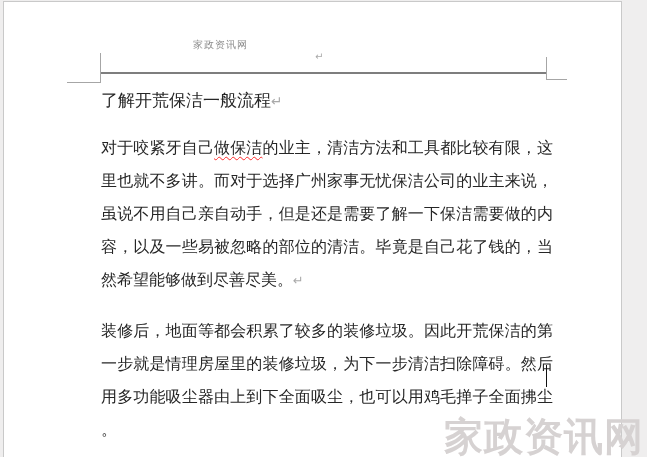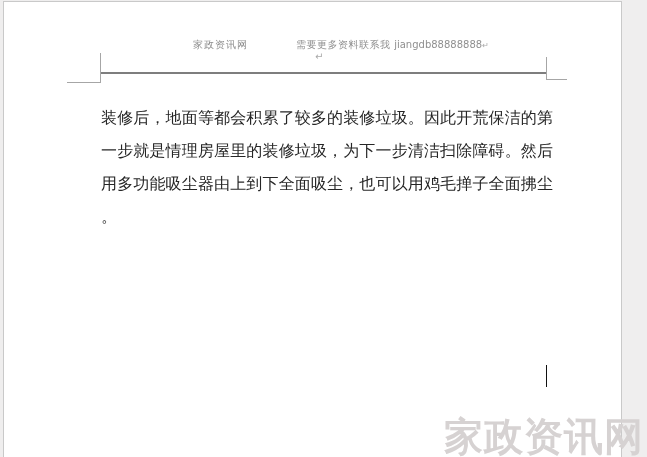--- a/index.html
+++ b/index.html
@@ -105,36 +105,34 @@
 </style>
 </head>
 <body>
 
 <div class="canvas">
 
   <div class="page">
 
     <div class="hdr-site">家政资讯网</div>
 
-    <div class="hdr-contact">
-      <span>需要更多资料联系我</span>
-      <span class="latin">jiangdb88888888</span><span class="pmark">↵</span>
-    </div>
 
     <div class="hdr-empty-mark">↵</div>
 
     <div class="hdr-line"></div>
     <div class="mmark lv"></div>
     <div class="mmark lh"></div>
     <div class="mmark rv"></div>
     <div class="mmark rh"></div>
 
     <div class="content">
 
+      <h1 class="doc-title"><span>了解开荒保洁一般流程</span><span class="pmark">↵</span></h1>
 
+      <p class="para p1"><span>对于咬紧牙自己</span><span class="spell">做保洁</span><span>的业主，清洁方法和工具都比较有限，这里也就不多讲。而对于选择广州家事无忧保洁公司的业主来说，虽说不用自己亲自动手，但是还是需要了解一下保洁需要做的内容，以及一些易被忽略的部位的清洁。毕竟是自己花了钱的，当然希望能够做到尽善尽美。</span><span class="pmark">↵</span></p>
 
 
       <p class="para p2"><span>装修后，地面等都会积累了较多的装修垃圾。因此开荒保洁的第一步就是情理房屋里的装修垃圾，为下一步清洁扫除障碍。然后用多功能吸尘器由上到下全面吸尘，也可以用鸡毛掸子全面拂尘。</span></p>
 
     </div>
 
     <div class="cursor"></div>
 
   </div>
 

